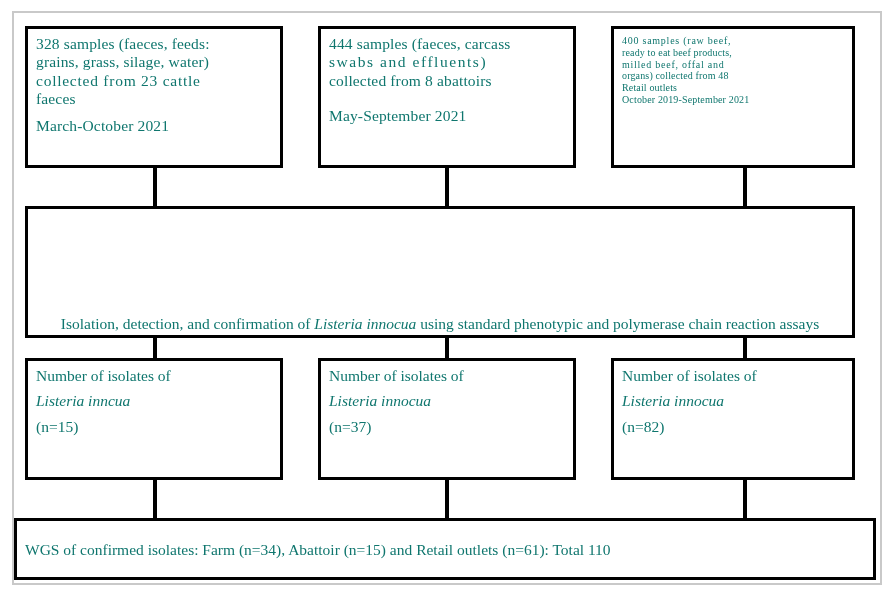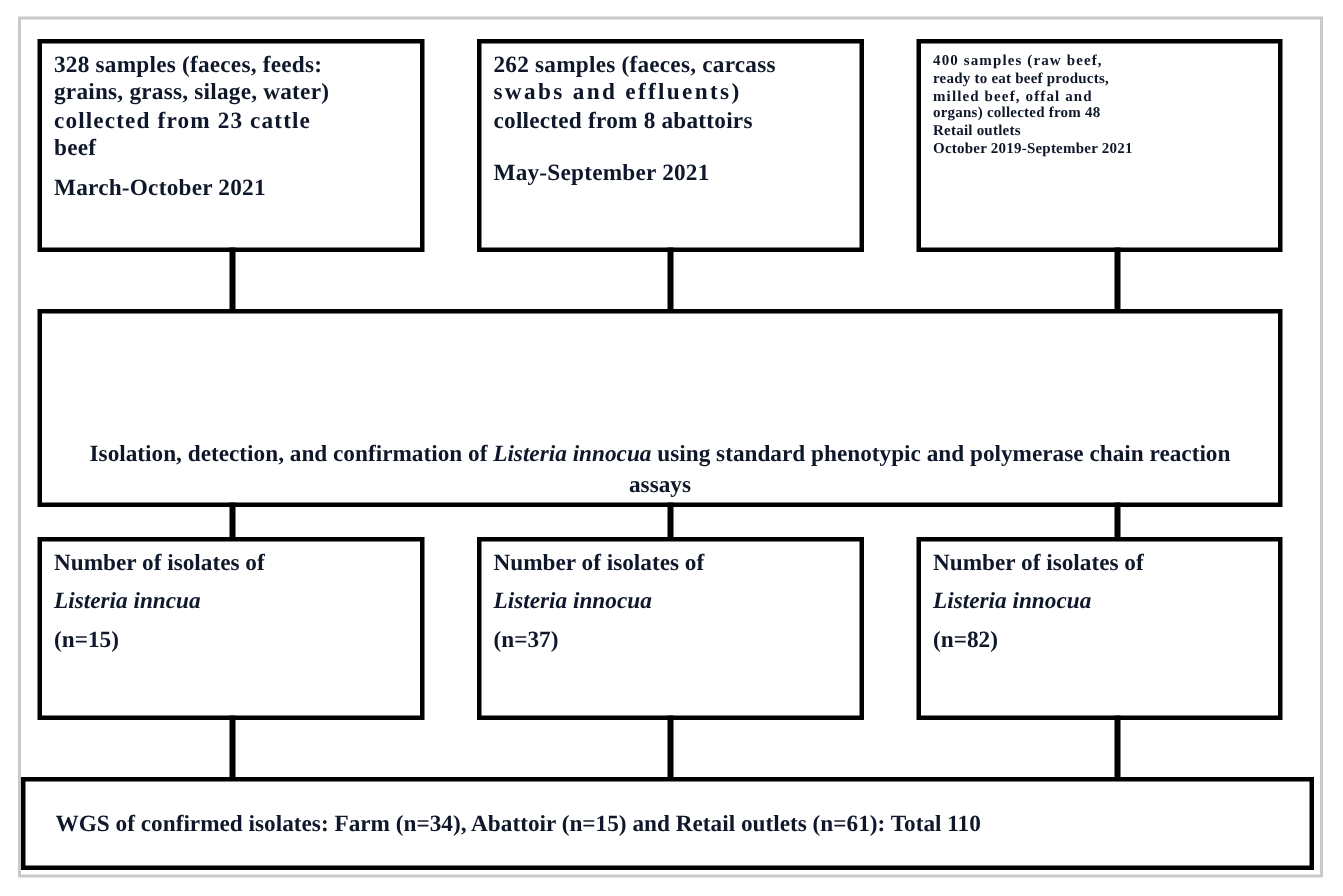--- a/index.html
+++ b/index.html
@@ -26,22 +26,22 @@
     border: 2px solid #c9c9c9;
     box-sizing: border-box;
     background: #ffffff;
   }
   .box {
     position: absolute;
     box-sizing: border-box;
     background: #ffffff;
     border: 3px solid #000000;
     padding: 6px 8px 4px 8px;
-    color: #0f172a;
-    font-weight: bold;
+    color: #0f766e;
+    font-weight: normal;
     line-height: 1.18;
     overflow: visible;
   }
   .box .line {
     display: block;
     white-space: nowrap;
   }
   .spacer {
     display: block;
     height: 0.55em;
@@ -71,21 +71,21 @@
   #box-iso-farm     { left: 25px;  top: 358px; width: 258px; height: 122px; font-size: 15.5px; }
   #box-iso-abattoir { left: 318px; top: 358px; width: 258px; height: 122px; font-size: 15.5px; }
   #box-iso-retail   { left: 611px; top: 358px; width: 244px; height: 122px; font-size: 15.5px; }
   .iso .line { margin-bottom: 7px; }
 
   
   #box-wgs {
     left: 14px; top: 518px; width: 862px; height: 62px;
     font-size: 15.5px;
     display: flex; align-items: center;
-    padding-left: 20px;
+    padding-left: 8px;
   }
 
   
   .conn {
     position: absolute;
     background: #000000;
     width: 4px;
   }
   #conn-a1 { left: 153px; top: 165px; height: 44px; }
   #conn-a2 { left: 445px; top: 165px; height: 44px; }
@@ -101,27 +101,27 @@
 <body>
 
 <div id="canvas">
 
   <div class="outer-frame"></div>
 
   <div class="box" id="box-farm">
     <span class="line">328 samples (faeces, feeds:</span>
     <span class="line">grains, grass, silage, water)</span>
     <span class="line track-mid">collected from 23 cattle</span>
-    <span class="line">beef</span>
+    <span class="line">faeces</span>
     <span class="spacer"></span>
     <span class="line">March-October 2021</span>
   </div>
 
   <div class="box" id="box-abattoir">
-    <span class="line">262 samples (faeces, carcass</span>
+    <span class="line">444 samples (faeces, carcass</span>
     <span class="line track-wide">swabs and effluents)</span>
     <span class="line">collected from 8 abattoirs</span>
     <span class="spacer"></span>
     <span class="spacer"></span>
     <span class="line">May-September 2021</span>
   </div>
 
   <div class="box" id="box-retail">
     <span class="line track-mid">400 samples (raw beef,</span>
     <span class="line">ready to eat beef products,</span>

